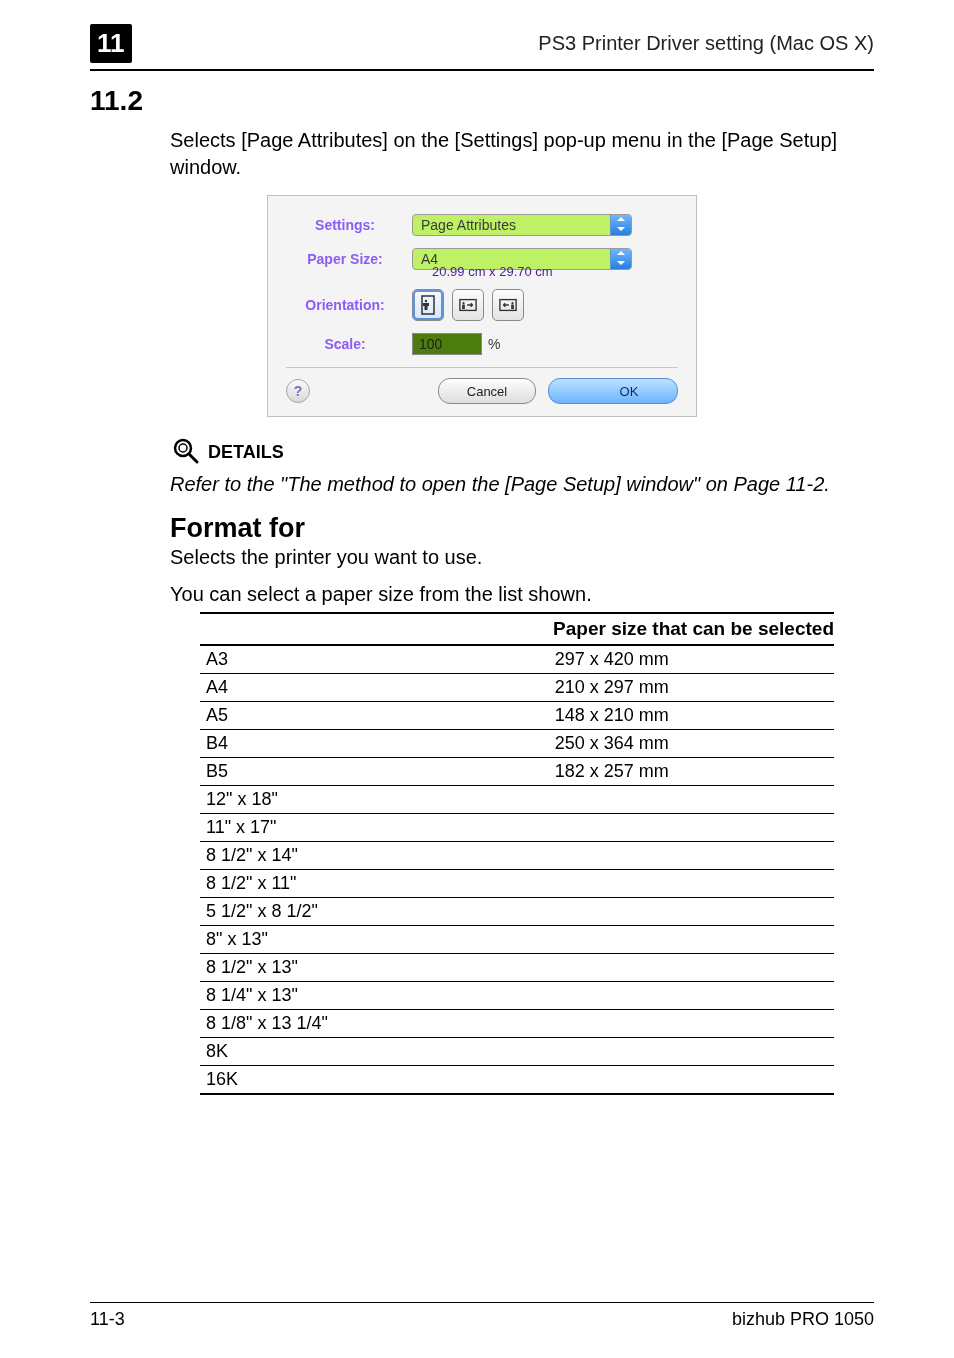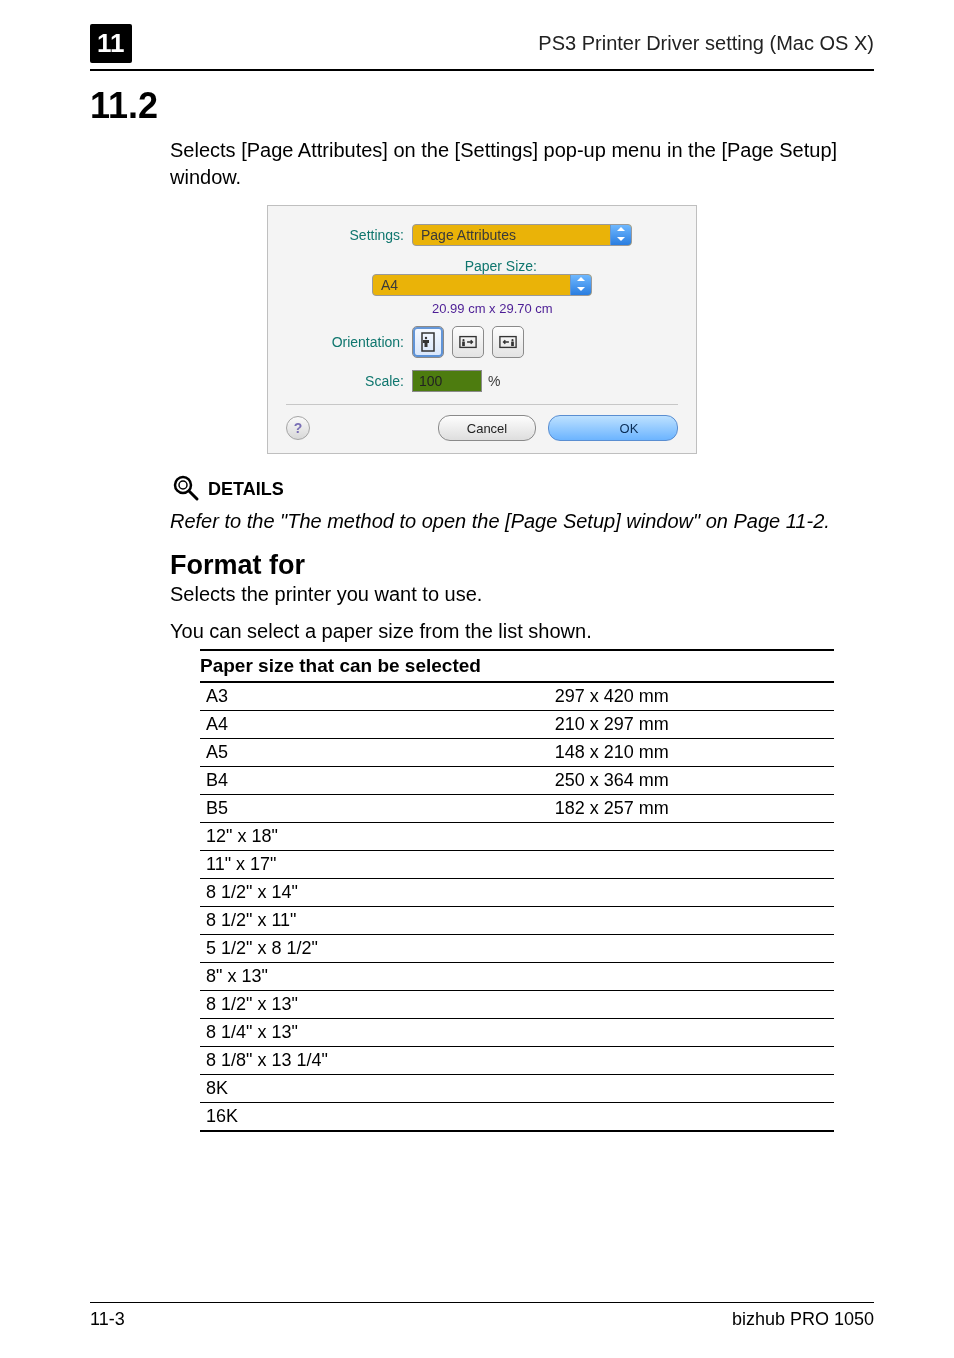--- a/index.html
+++ b/index.html
@@ -43,21 +43,21 @@
   }
 
   
   .section-row {
     display: flex;
     align-items: baseline;
     margin-bottom: 10px;
   }
   .section-num {
     font-weight: bold;
-    font-size: 36px;
+    font-size: 28px;
     margin-right: 16px;
   }
   .section-title {
     font-weight: bold;
     font-size: 28px;
   }
 
   
   .indented {
     margin-left: 80px;
@@ -84,29 +84,30 @@
     font-size: 14px;
     color: #3a3a3a;
   }
   .dlg-row {
     display: flex;
     align-items: center;
     margin-bottom: 12px;
   }
   .dlg-label {
     width: 118px;
-    text-align: right;
+    text-align: center;
     padding-right: 8px;
-    color: #0f766e;
+    color: #8b5cf6;
+    font-weight: bold;
   }
   .mac-select {
     display: flex;
     align-items: center;
     height: 22px;
-    background: #eab308;
+    background: #bef264;
     border: 1px solid #9a9a9a;
     border-radius: 4px;
     box-sizing: border-box;
     overflow: hidden;
   }
   .mac-select .sel-text {
     padding: 0 8px;
     flex: 1 1 auto;
   }
   .mac-select .sel-btn {
@@ -260,21 +261,21 @@
   .paper-table-wrap {
     margin-left: 110px;
     margin-right: 40px;
   }
   .paper-table {
     width: 100%;
     border-collapse: collapse;
     font-size: 18px;
   }
   .paper-table thead th {
-    text-align: left;
+    text-align: right;
     font-weight: bold;
     border-top: 2px solid #000;
     border-bottom: 2px solid #000;
     padding: 4px 0;
     font-size: 19px;
   }
   .paper-table tbody tr td {
     border-bottom: 1px solid #000;
     padding: 3px 6px;
   }
@@ -326,21 +327,21 @@
         <div class="dlg-label">Settings:</div>
         <div class="mac-select" style="width:220px">
           <span class="sel-text">Page Attributes</span>
           <span class="sel-btn">
               <span class="updown"></span>
             </span>
         </div>
       </div>
 
 
-      <div class="dlg-row" style="margin-bottom:13px;flex-direction:column;">
+      <div class="dlg-row" style="margin-bottom:2px;">
         <div class="dlg-label">Paper Size:</div>
         <div class="mac-select" style="width:220px">
           <span class="sel-text">A4</span>
           <span class="sel-btn">
               <span class="updown"></span>
             </span>
         </div>
       </div>
       <div class="dlg-dim-text">20.99 cm x 29.70 cm</div>
 

